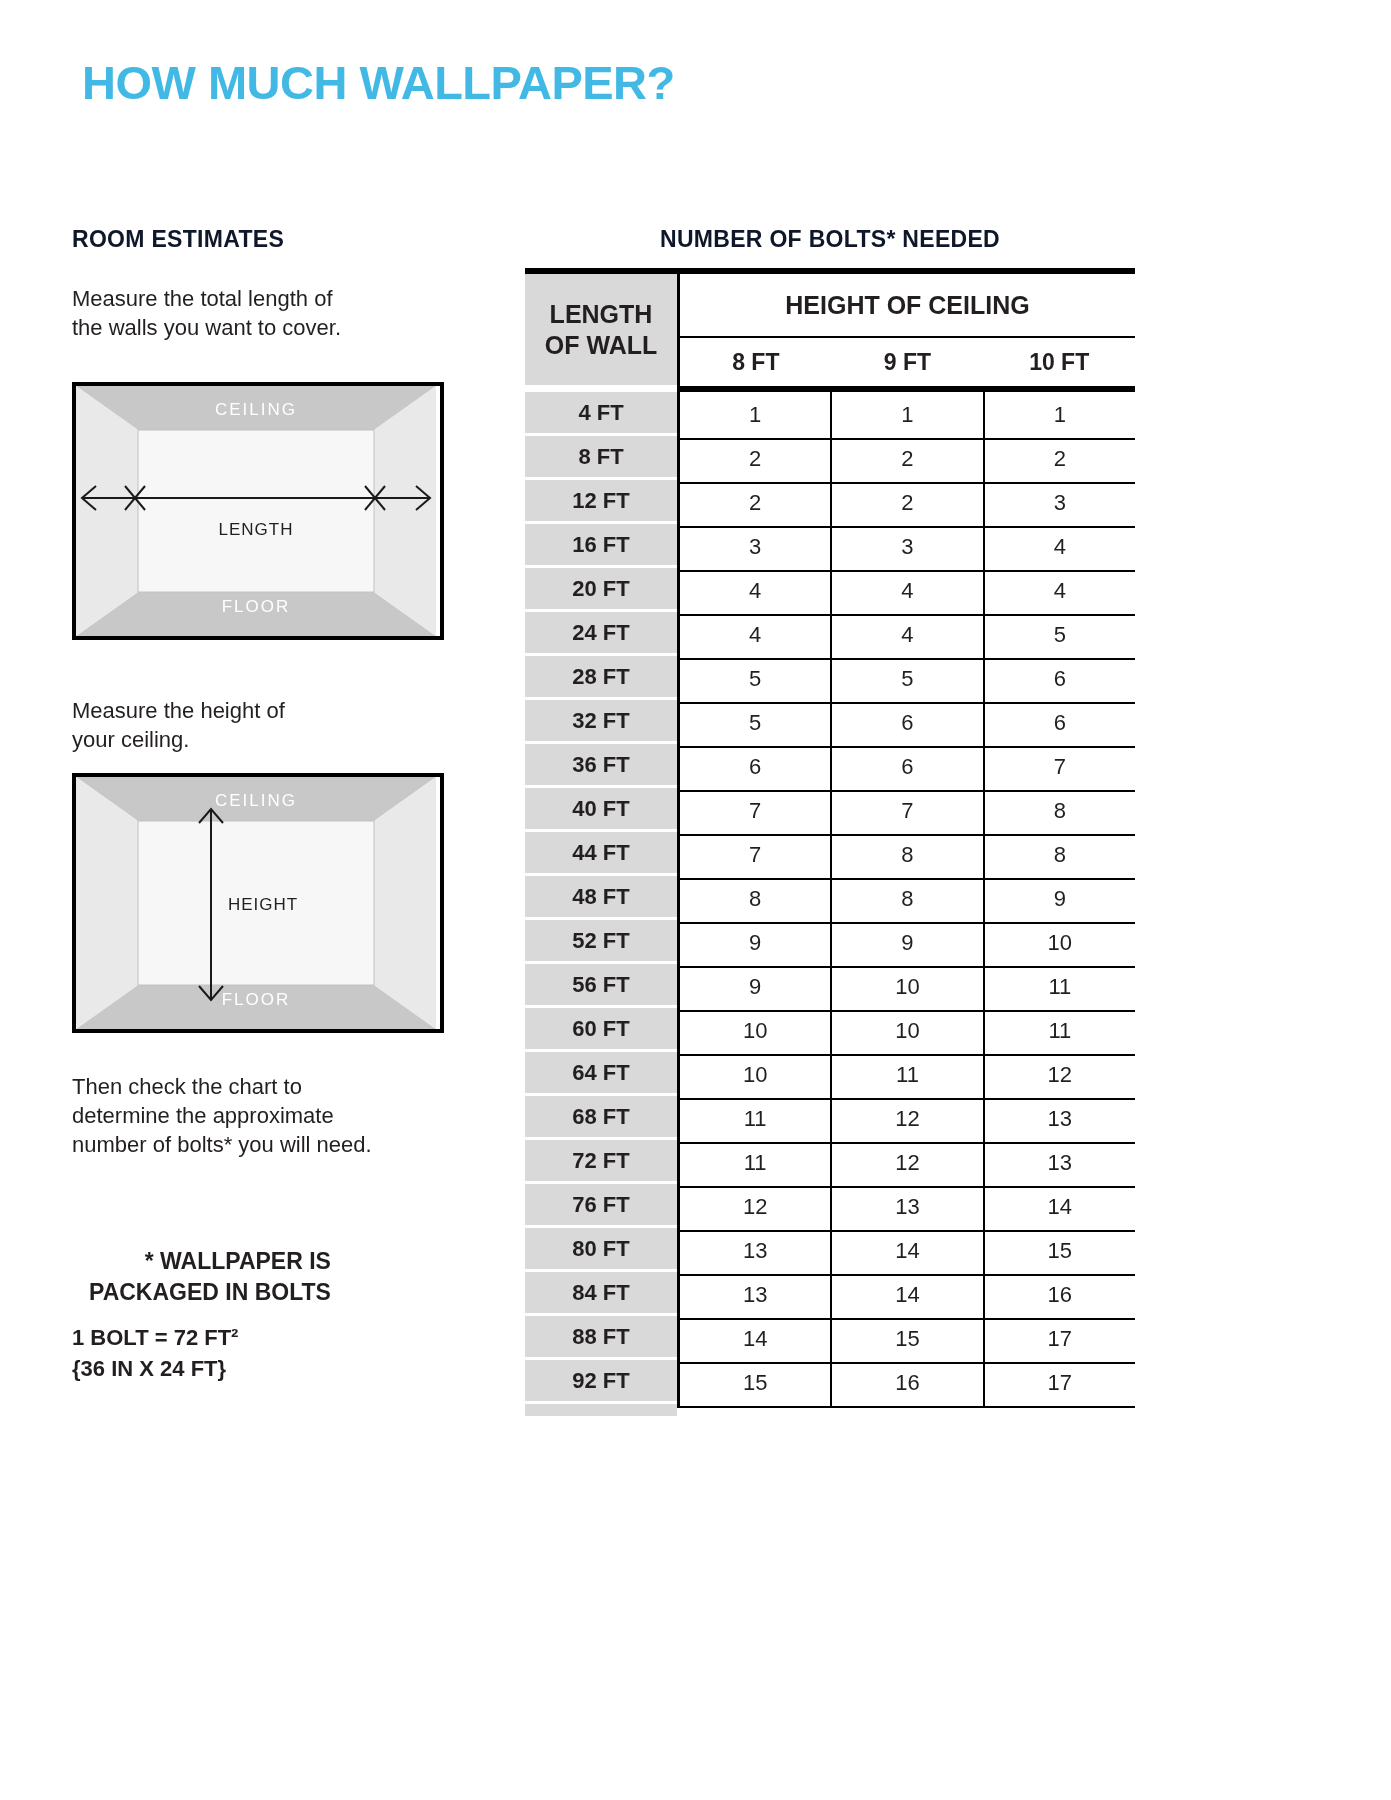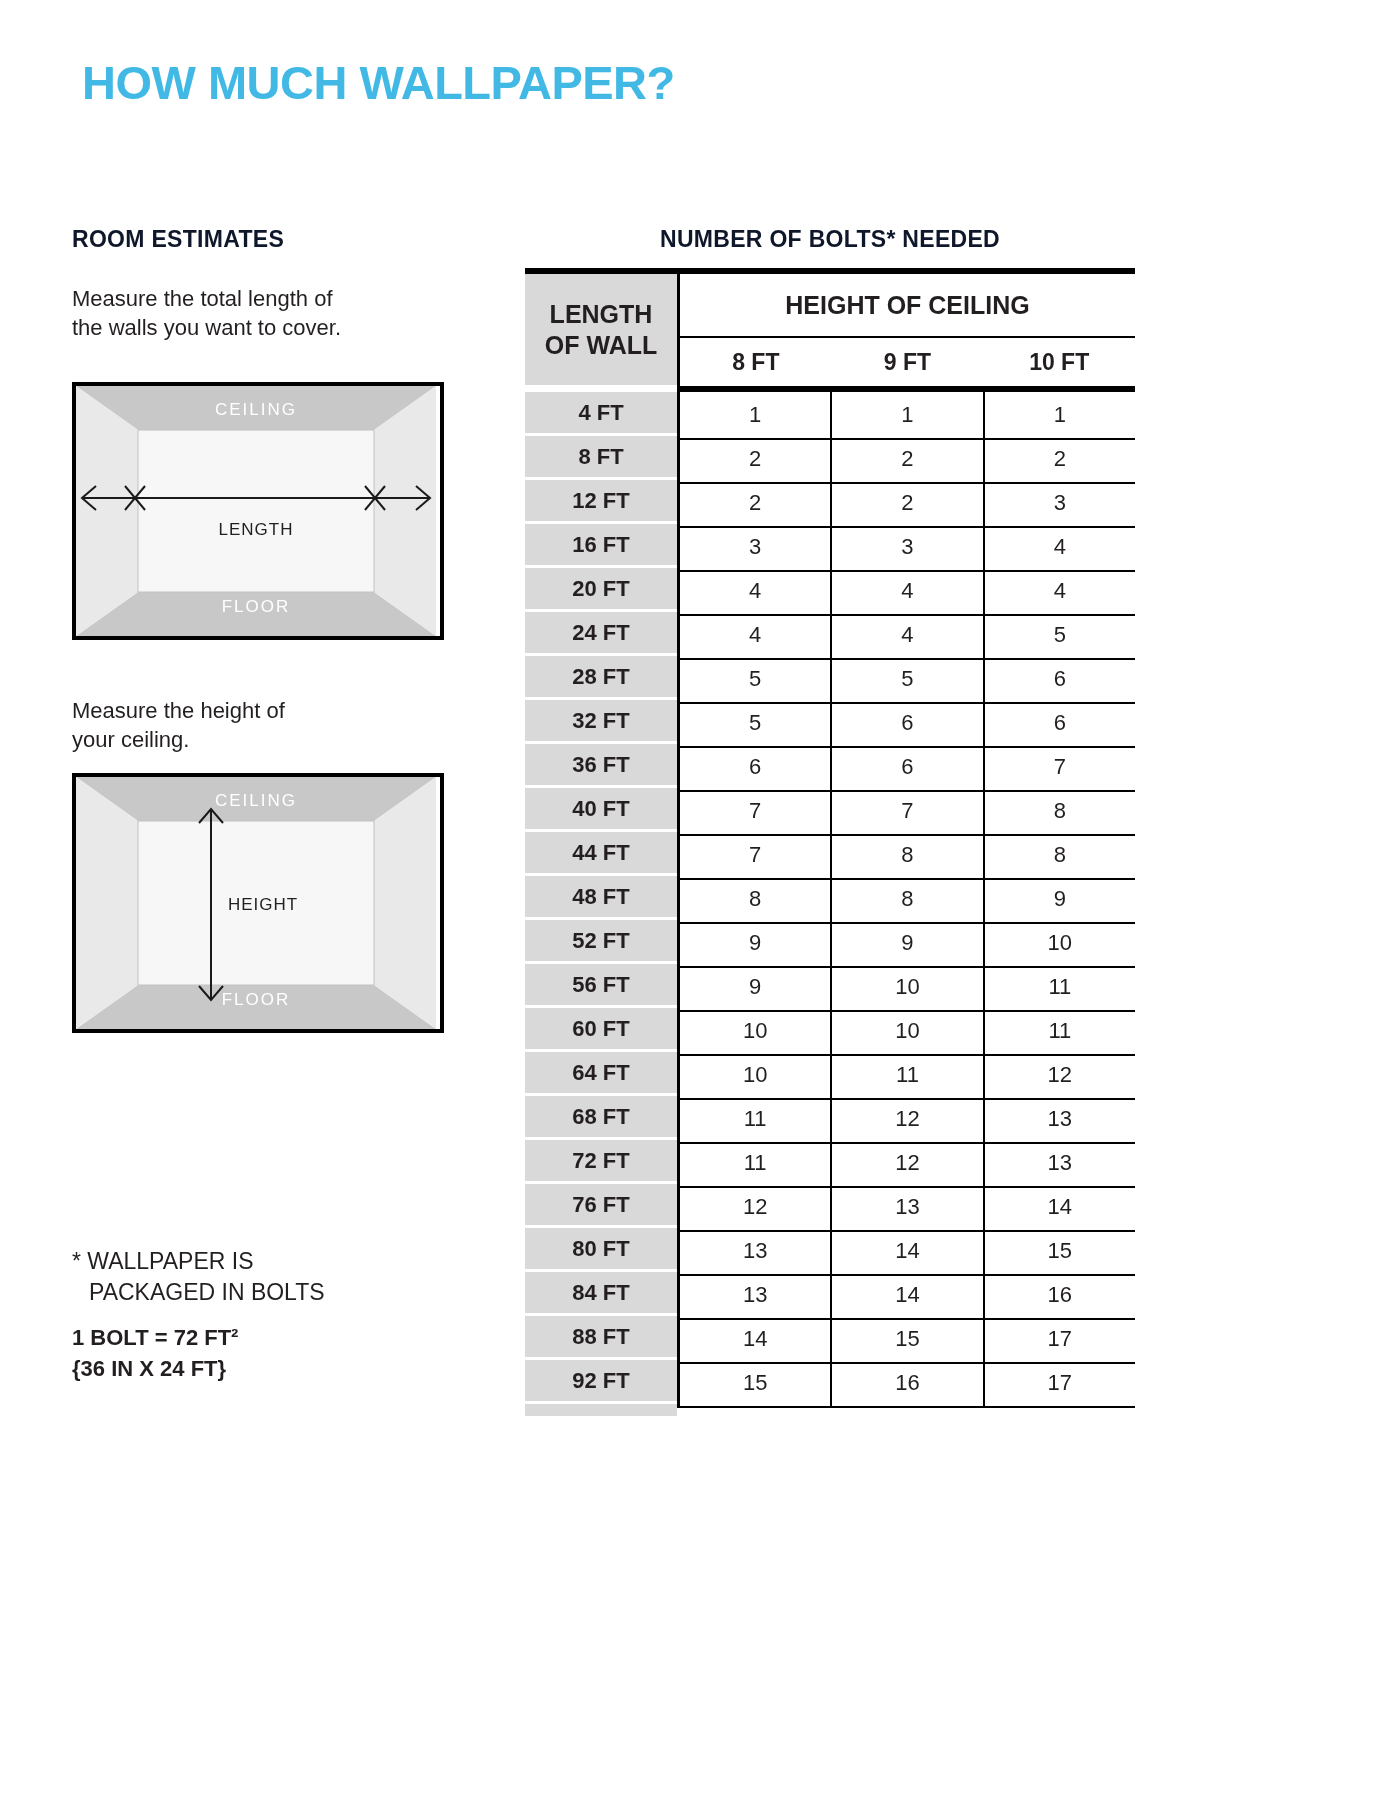--- a/index.html
+++ b/index.html
@@ -18,21 +18,21 @@
   .para { position:absolute; left:72px; font-size:22px; line-height:29px; }
   .para1 { top:284px; }
   .para2 { top:678px;margin-top:18px; }
   .para3 { top:1072px; }
 
   .room { position:absolute; left:72px; width:372px; border:4px solid #000; background:#fff; }
   .room svg { display:block; }
   .room1 { top:382px; height:258px; }
   .room2 { top:773px; height:260px; }
 
-  .footnote { position:absolute; left:72px; top:1246px; font-size:23px; font-weight:normal; line-height:31px; }
+  .footnote { position:absolute; left:72px; top:1246px; font-size:23px; font-weight:bold; line-height:31px;text-align:right; }
   .footnote .fn2 { padding-left:17px; }
 
   .boltinfo { position:absolute; left:72px; top:1322px; font-size:22px; font-weight:bold; line-height:31px; }
 
   
   .tbl { position:absolute; left:525px; top:268px; width:610px; }
   .tbl-top { height:6px; background:#000; }
   .thead { display:flex; align-items:flex-start; height:118px; }
   .thead-l { width:152px; height:111px; background:#D9D9D9; display:flex; flex-direction:column;
              align-items:center; justify-content:center; font-weight:bold; font-size:25px; line-height:31px; }
@@ -111,20 +111,25 @@
 
       <g stroke="#1a1a1a" stroke-width="2" fill="none">
         <line x1="135" y1="32" x2="135" y2="223"></line>
         <polyline points="123,46 135,32 147,46"></polyline>
         <polyline points="123,209 135,223 147,209"></polyline>
       </g>
       <text class="svg-dim-label" x="152" y="133" text-anchor="start">HEIGHT</text>
     </svg>
   </div>
 
+  <div class="para para3">
+    <div>Then check the chart to</div>
+    <div>determine the approximate</div>
+    <div>number of bolts* you will need.</div>
+  </div>
 
   <div class="footnote">
     <div class="fn1">* WALLPAPER IS</div>
     <div class="fn2">PACKAGED IN BOLTS</div>
   </div>
 
   <div class="boltinfo">
     <div>1 BOLT = 72 FT²</div>
     <div>{36 IN X 24 FT}</div>
   </div>

